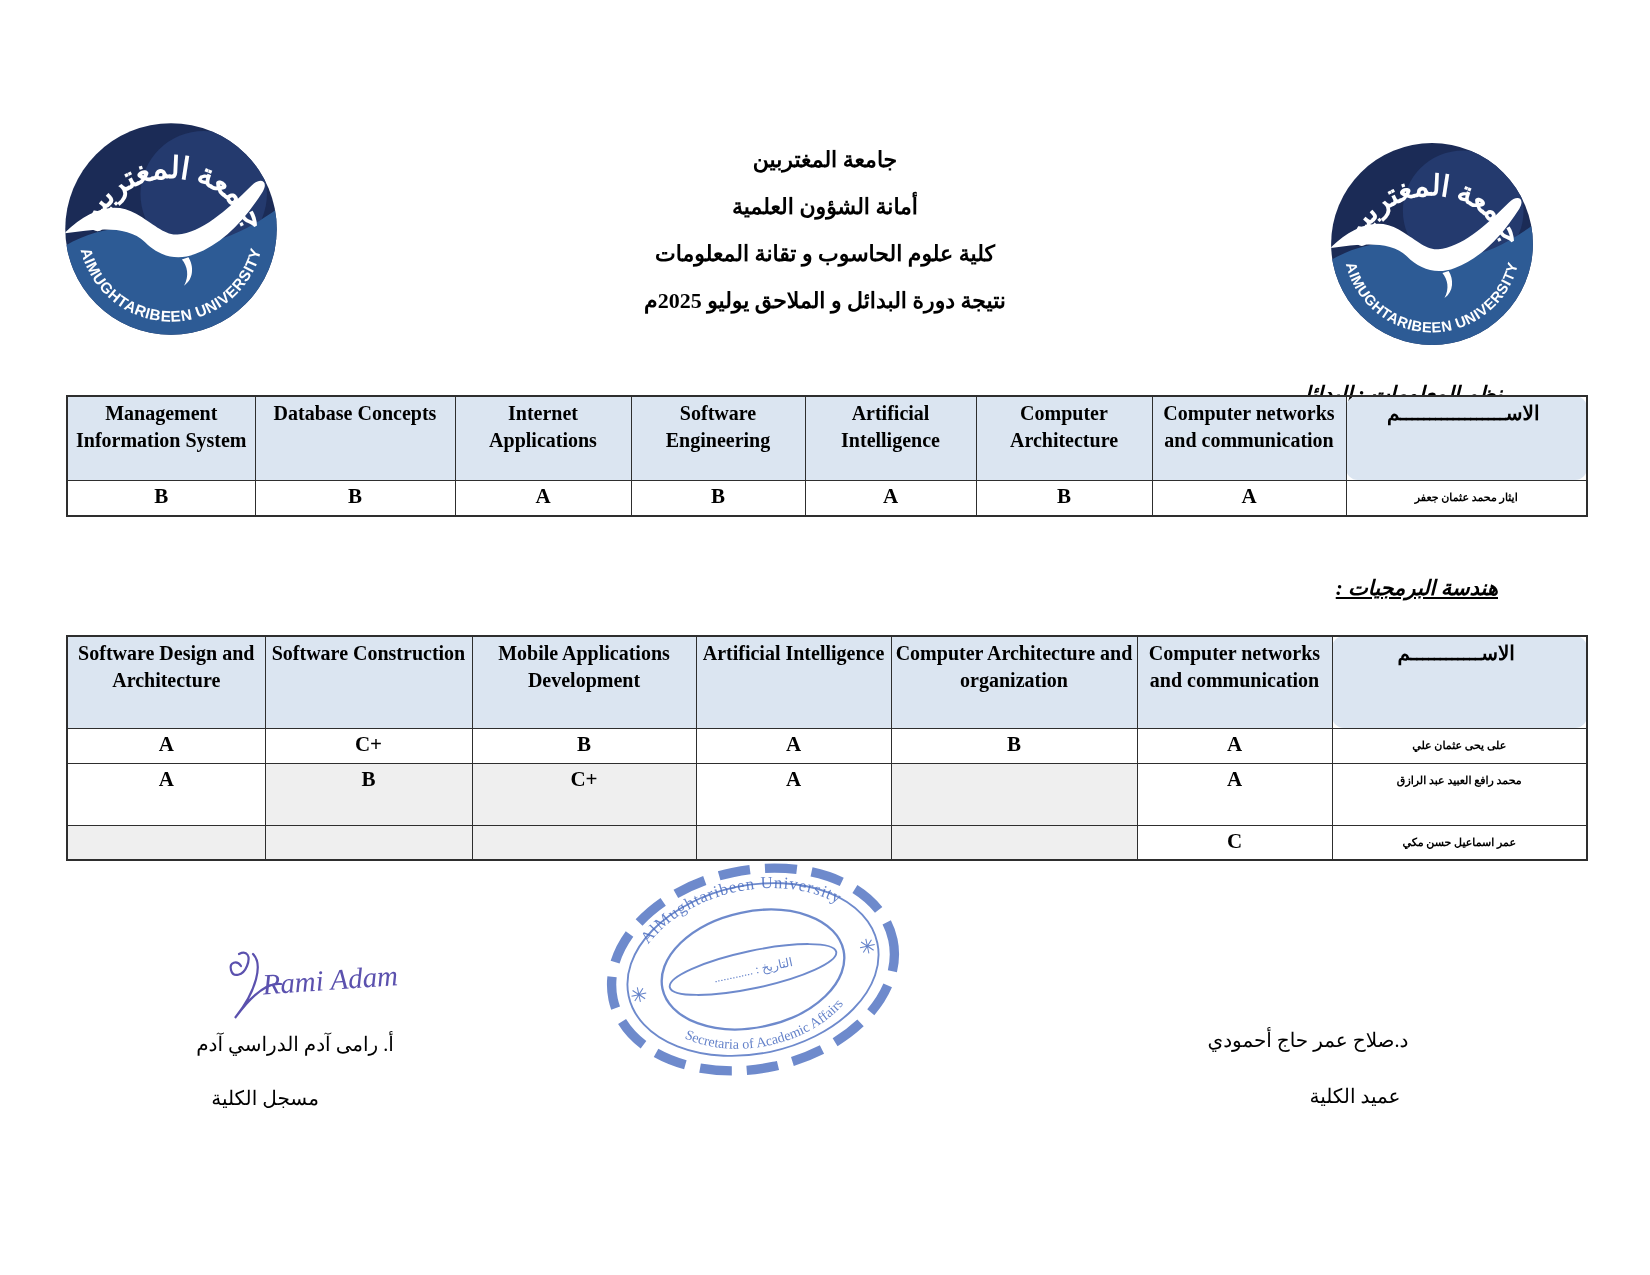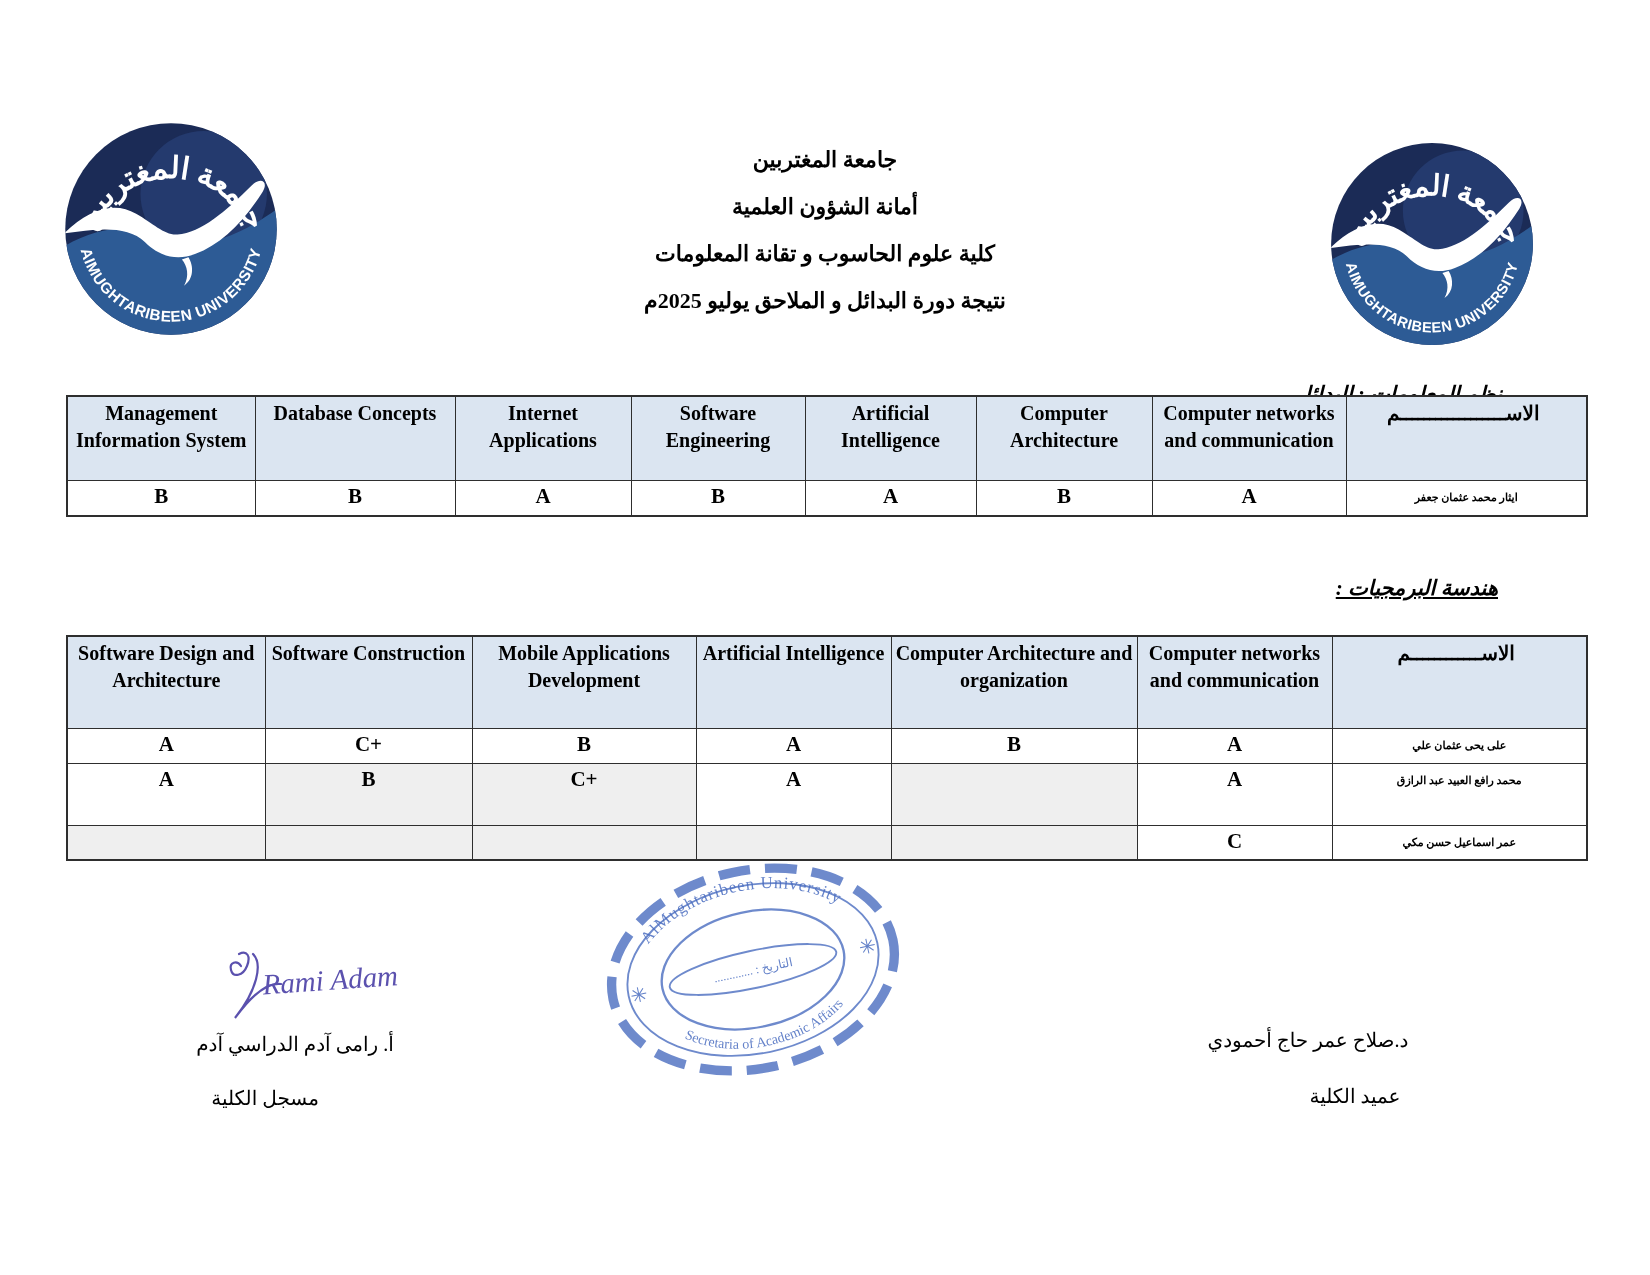--- a/index.html
+++ b/index.html
@@ -39,21 +39,21 @@
   .t1 { top:395px; }
   .t2 { top:635px; }
   table.grades-table th, table.grades-table td {
     border:1.5px solid #2e2e2e; overflow:hidden;
   }
   table.grades-table { border:2px solid #2e2e2e; }
   th.col-h {
     background:#dbe5f1; font-size:20px; font-weight:bold; color:#000;
     text-align:center; vertical-align:top; padding-top:3px; line-height:27px;
   }
-  th.name-h { direction:rtl; padding-right:6px; }
+  th.name-h { direction:rtl; padding-right:6px;border-radius:12px; }
   .t1 thead tr { height:84px; }
   .t2 thead tr { height:92px; }
   td.grade-cell {
     text-align:center; font-size:21px; font-weight:bold; color:#000;
     background:#ffffff; vertical-align:top; padding-top:3px;
   }
   td.name-cell {
     direction:rtl; text-align:center; font-size:11px; font-weight:bold;
     color:#000; background:#ffffff; vertical-align:top; padding:4px 6px 0 6px;
     line-height:25px;

